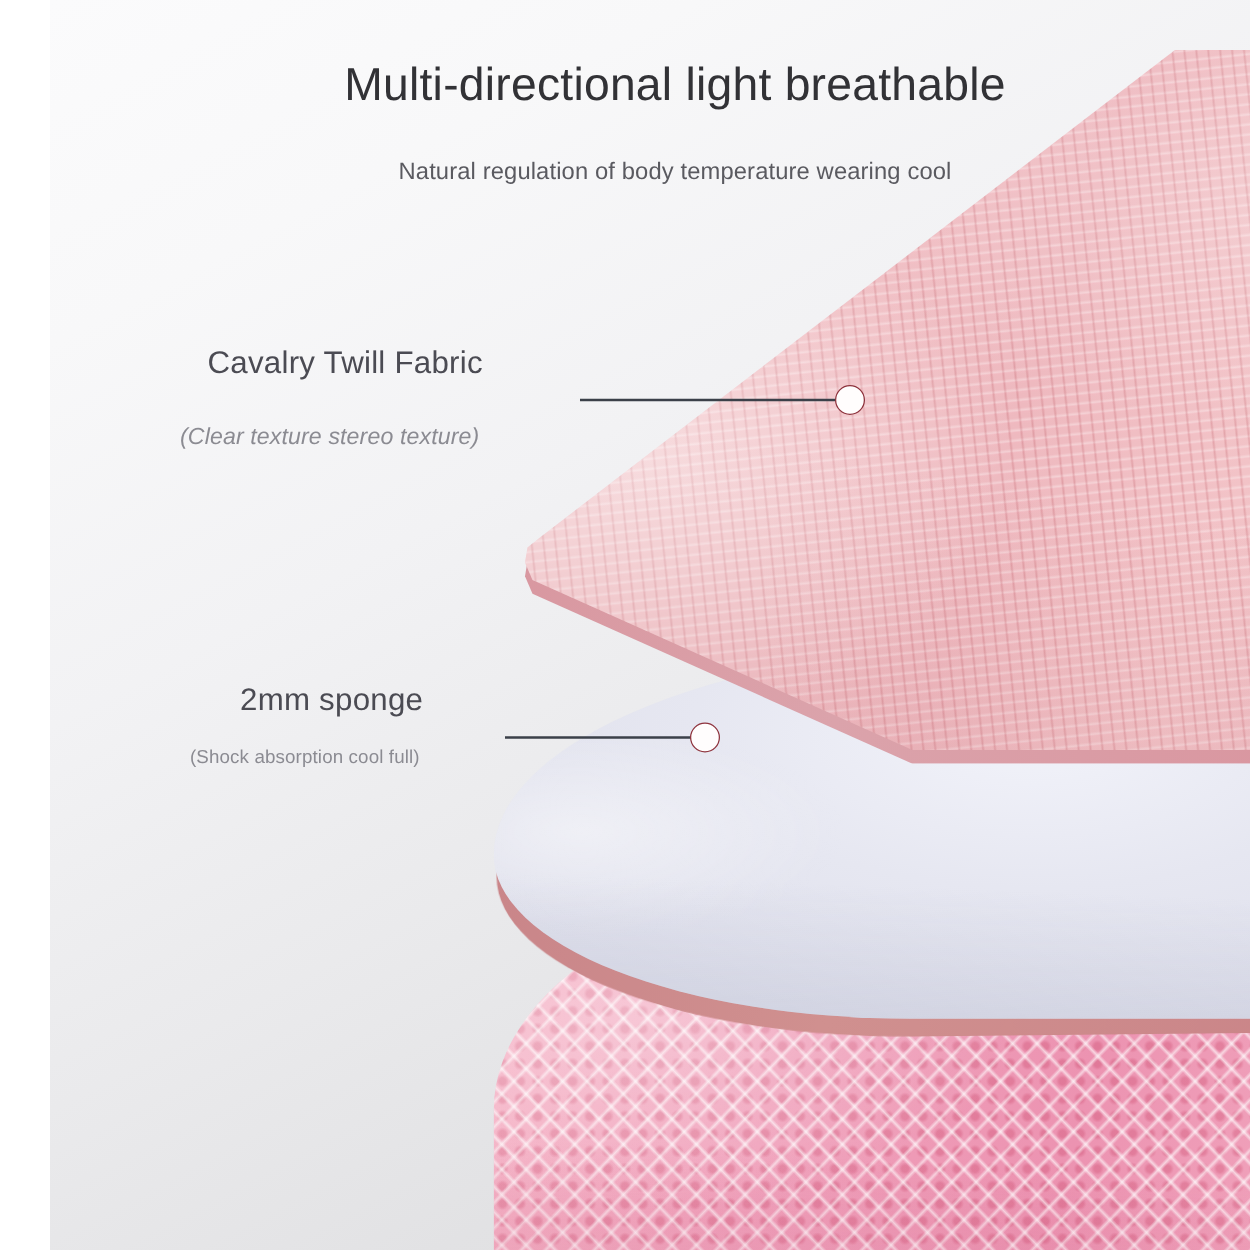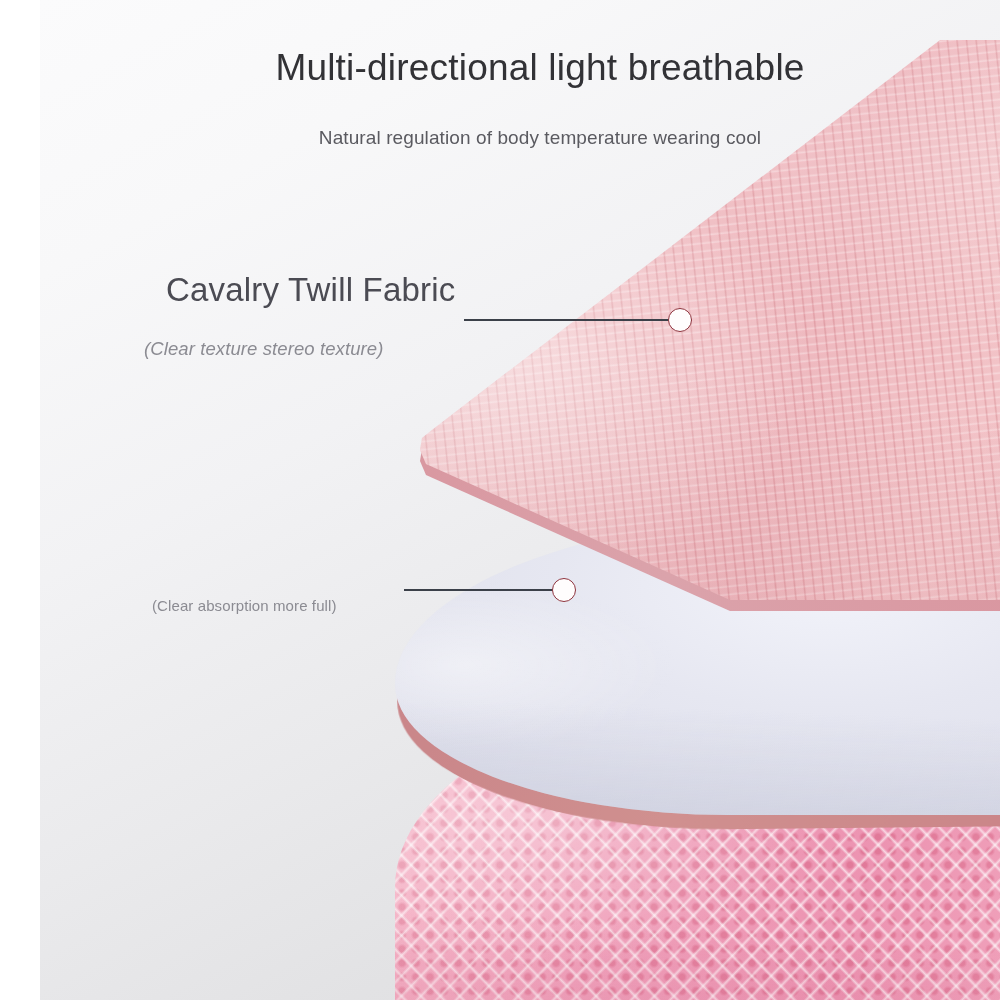--- a/index.html
+++ b/index.html
@@ -181,21 +181,21 @@
       radial-gradient(ellipse 420px 220px at 120px 120px, rgba(255,255,255,.34), rgba(255,255,255,0) 72%),
       linear-gradient(184deg, rgba(198,96,130,.00) 70%, rgba(198,96,130,.16) 100%);
     pointer-events:none;
   }
 
   
   .callout { position:absolute; }
   .callout .head {
     position:absolute; left:0; top:0;
     white-space:nowrap;
-    font-size:33px; line-height:30px;
+    font-size:25px; line-height:30px;
     color:#4b4b53;
     letter-spacing:.2px;
   }
   .callout .sub {
     position:absolute; left:0;
     white-space:nowrap;
     color:#8b8b92;
     letter-spacing:.1px;
   }
   .leader {
@@ -260,19 +260,20 @@
   <div id="subtitle">Natural regulation of body temperature wearing cool</div>
 
   <div class="callout" id="callout1">
     <div class="head">Cavalry Twill Fabric</div>
     <div class="sub">(Clear texture stereo texture)</div>
     <div class="leader"></div>
     <div class="dot"></div>
   </div>
 
   <div class="callout" id="callout2">
-    <div class="sub">(Clear absorption more full)</div>
+    <div class="head">2mm sponge</div>
+    <div class="sub">(Shock absorption cool full)</div>
     <div class="leader"></div>
     <div class="dot"></div>
   </div>
 
 
 </div>
 
 </body></html>

